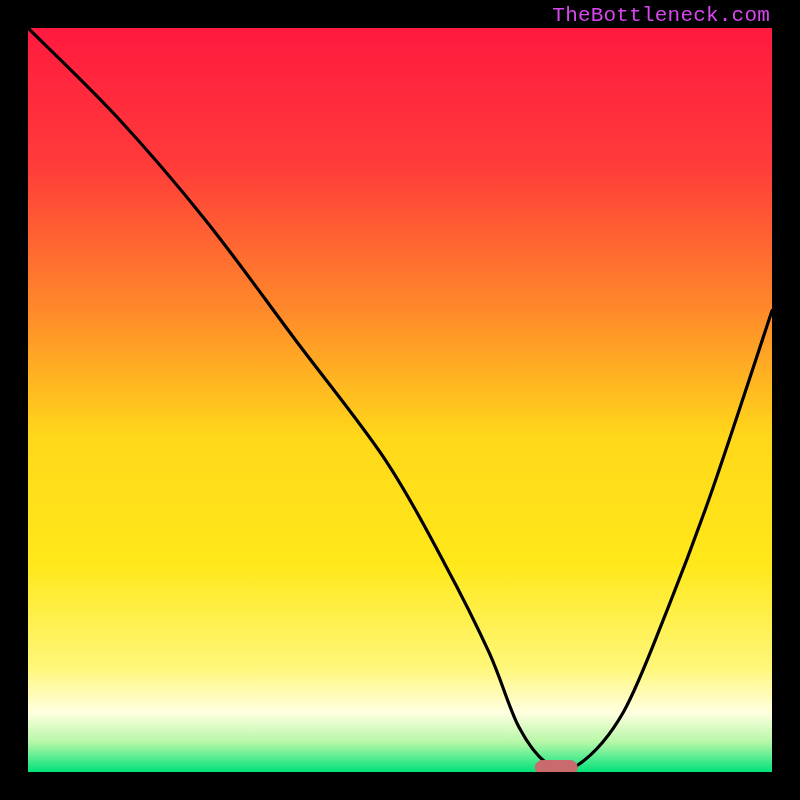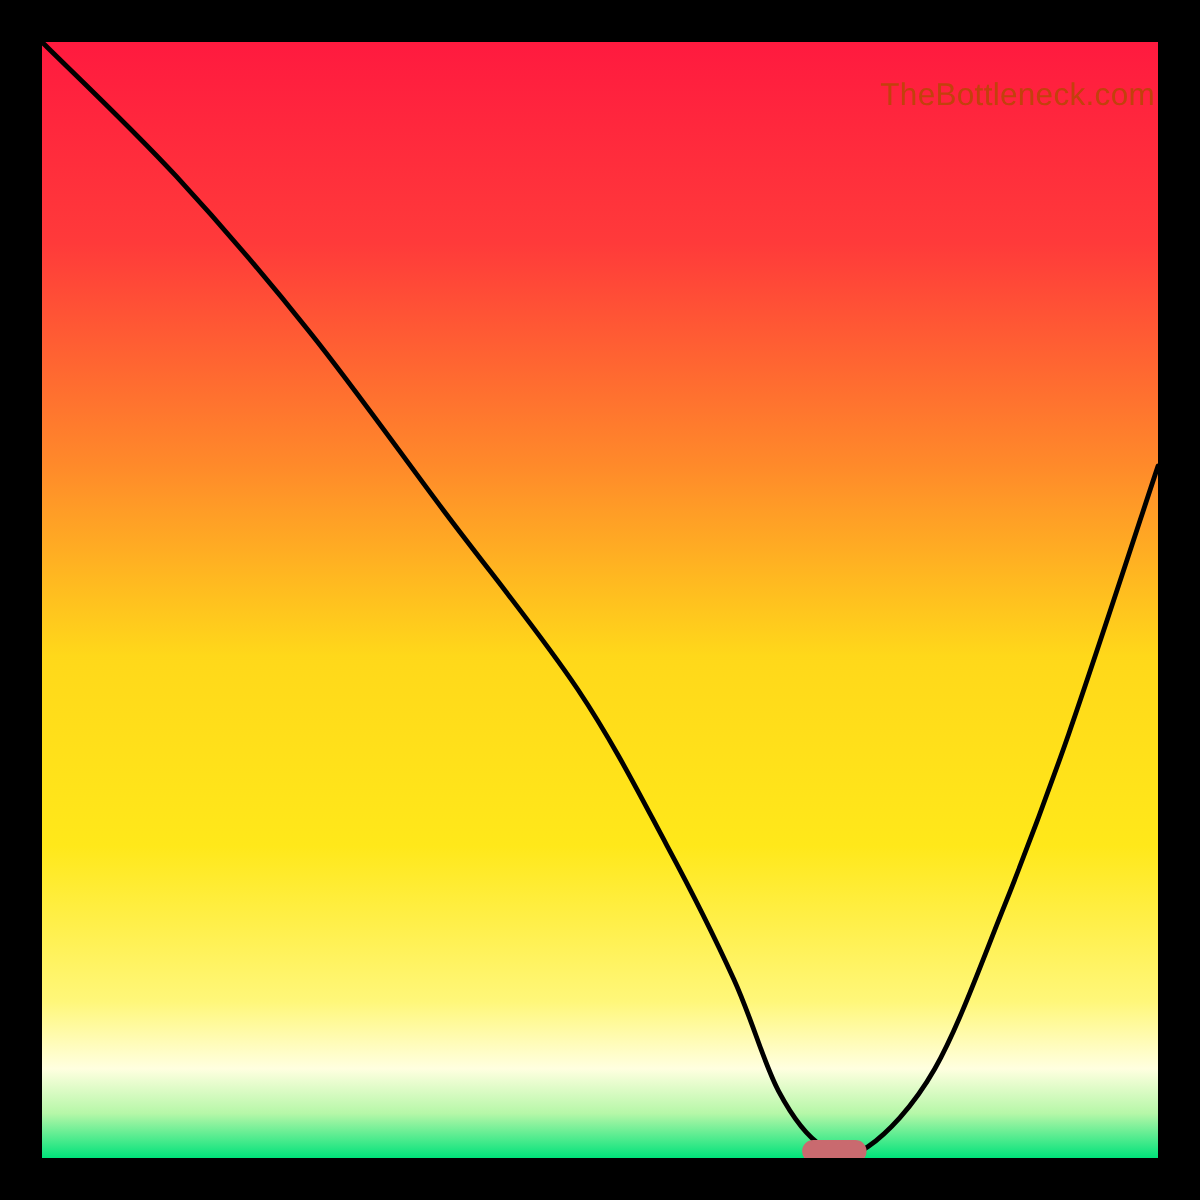--- a/index.html
+++ b/index.html
@@ -28,25 +28,24 @@
     inset: 0;
   }
   svg.curve {
     position: absolute;
     inset: 0;
   }
   .watermark {
     position: absolute;
     top: 4px;
     right: 30px;
-    color: #c2410c;
-    font-family: Liberation Sans, sans-serif;
+    color: #d946ef;
+    font-family: Liberation Mono, monospace;
     font-size: 21px;
     letter-spacing: 0.2px;
-    margin-top: 48px;
   }
 </style>
 </head>
 <body>
 
 <div class="frame">
 
   <div class="plot-area">
 
     <svg class="bg-gradient" viewBox="0 0 744 744" preserveAspectRatio="none">

